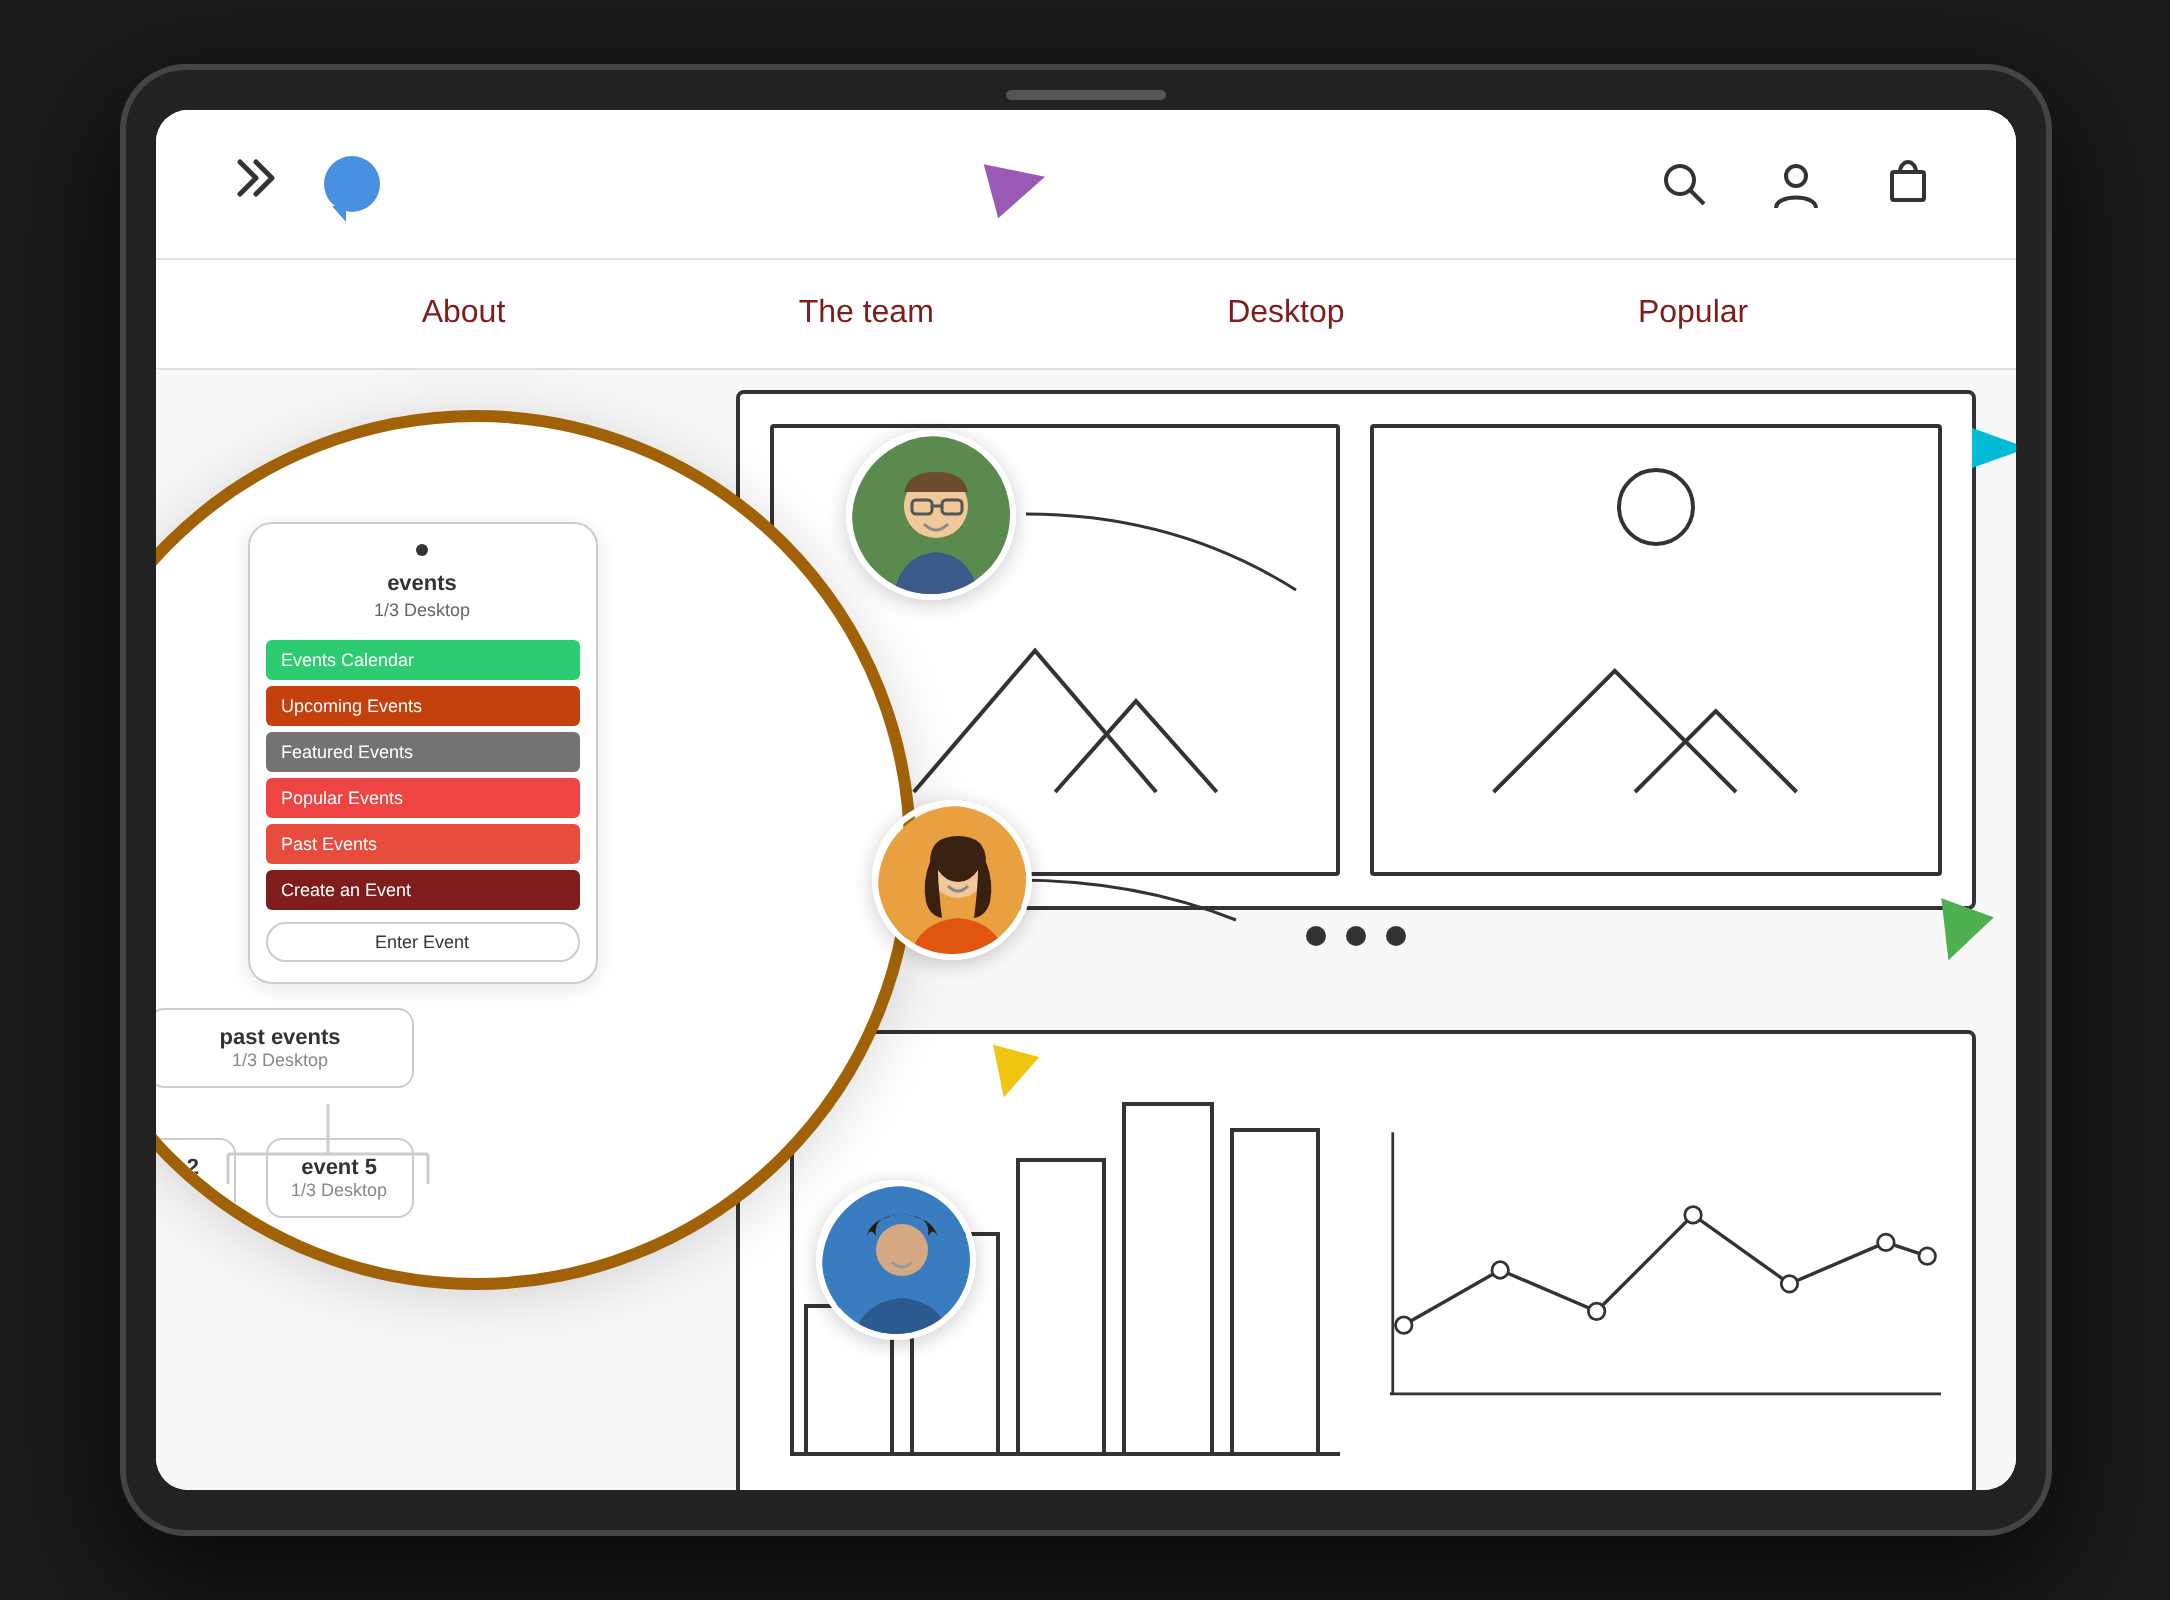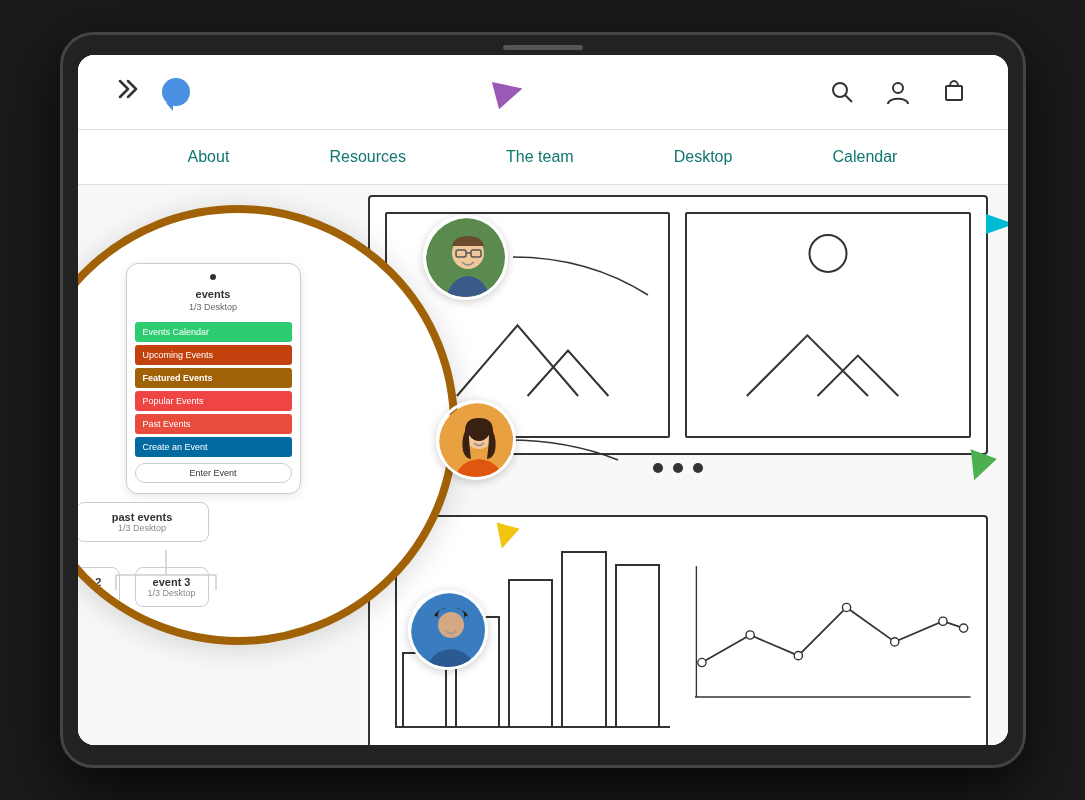--- a/index.html
+++ b/index.html
@@ -112,21 +112,21 @@
       align-items: center;
       justify-content: space-around;
       padding: 0 60px;
       height: 55px;
       border-bottom: 1px solid #e0e0e0;
       background: #fff;
     }
 
     .nav-item {
       font-size: 16px;
-      color: #0f766e;
+      color: #7f1d1d;
       cursor: pointer;
       padding: 8px 16px;
     }
 
     
     .main-content {
       position: relative;
       width: 100%;
       height: calc(100% - 130px);
       overflow: hidden;
@@ -135,21 +135,21 @@
 
     
     .magnify-circle {
       position: absolute;
       top: 20px;
       left: -60px;
       width: 440px;
       height: 440px;
       border-radius: 50%;
       background: #fff;
-      border: 8px solid #a16207;
+      border: 6px solid #a16207;
       box-shadow: 0 4px 30px rgba(0,0,0,0.15);
       overflow: hidden;
       z-index: 10;
     }
 
     
     .mobile-frame {
       position: absolute;
       top: 50px;
       left: 100px;
@@ -195,24 +195,24 @@
     .mobile-menu-item {
       padding: 5px 8px;
       border-radius: 3px;
       font-size: 9px;
       color: #fff;
       font-weight: 500;
     }
 
     .menu-green { background: #2ecc71; }
     .menu-blue { background: #c2410c; }
-    .menu-pink { background: #a16207; font-weight: bold; }
+    .menu-pink { background: #737373; }
     .menu-purple { background: #ef4444; }
     .menu-red { background: #e74c3c; }
-    .menu-black { background: #0369a1; }
+    .menu-black { background: #7f1d1d; }
 
     .mobile-enter-btn {
       display: block;
       text-align: center;
       font-size: 9px;
       color: #333;
       border: 1px solid #ccc;
       border-radius: 10px;
       padding: 4px 0;
       margin-top: 6px;
@@ -377,24 +377,23 @@
 
         <svg class="header-icon" viewBox="0 0 28 28" fill="none" stroke="#333" stroke-width="2" cursor="pointer">
           <rect x="6" y="8" width="16" height="14" rx="1"></rect>
           <path d="M10,8 C10,5 12,3 14,3 C16,3 18,5 18,8"></path>
         </svg>
       </div>
     </div>
 
     <div class="nav">
       <span class="nav-item">About</span>
-      <span class="nav-item">Resources</span>
       <span class="nav-item">The team</span>
       <span class="nav-item">Desktop</span>
-      <span class="nav-item">Calendar</span>
+      <span class="nav-item">Popular</span>
     </div>
 
     <div class="main-content">
 
       <div class="magnify-circle">
 
         <div class="mobile-frame">
           <div class="mobile-dot"></div>
           <div class="mobile-title">events</div>
           <div class="mobile-subtitle">1/3 Desktop</div>
@@ -420,21 +419,21 @@
             <line x1="10" y1="25" x2="110" y2="25" stroke="#ccc" stroke-width="1.5"></line>
             <line x1="10" y1="25" x2="10" y2="40" stroke="#ccc" stroke-width="1.5"></line>
             <line x1="110" y1="25" x2="110" y2="40" stroke="#ccc" stroke-width="1.5"></line>
           </svg>
           <div style="display: flex; gap: 15px; margin-top: 20px;">
             <div class="sitemap-node">
               <div class="node-title">event 2</div>
               <div class="node-subtitle">1/3 Desktop</div>
             </div>
             <div class="sitemap-node">
-              <div class="node-title">event 3</div>
+              <div class="node-title">event 5</div>
               <div class="node-subtitle">1/3 Desktop</div>
             </div>
           </div>
         </div>
       </div>
 
       <div class="wireframe-content">
 
         <div style="position: absolute; top: 25px; right: -8px; z-index: 20;">
           <svg width="30" height="28" viewBox="0 0 30 28">

